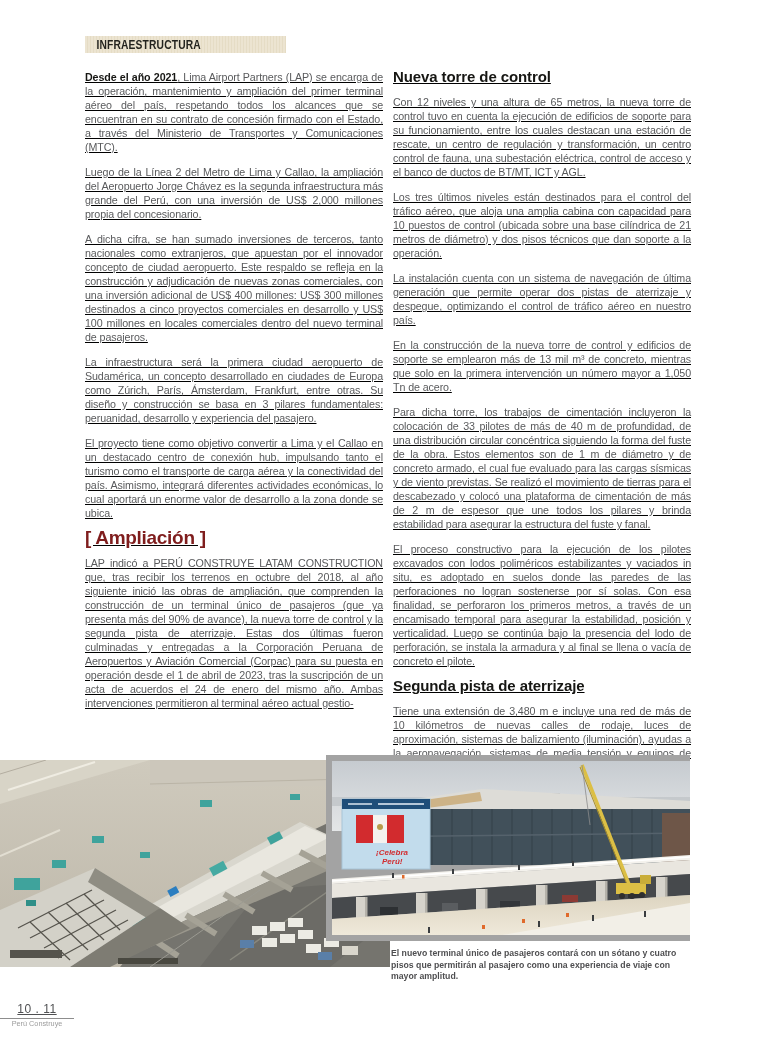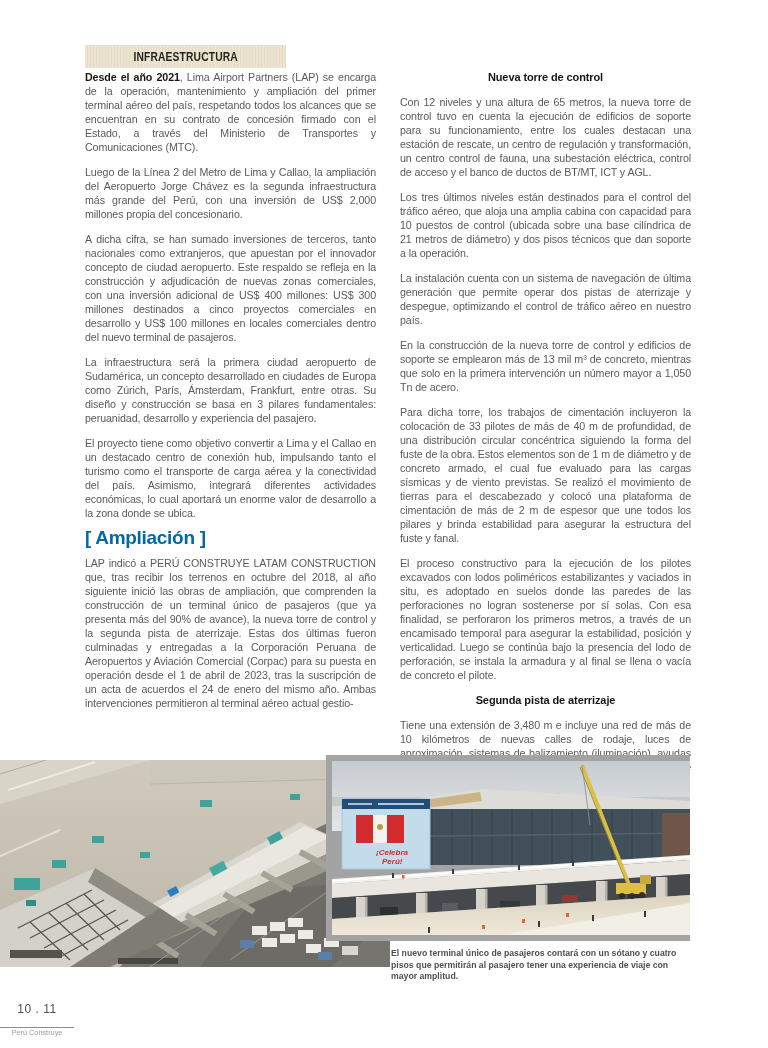--- a/index.html
+++ b/index.html
@@ -2,51 +2,51 @@
 <html lang="es"><head>
 <meta charset="utf-8">
 <style>
   html,body { margin:0; padding:0; background:#ffffff; }
   .page {
     position:relative; width:768px; height:1048px; background:#ffffff;
     font-family:"Liberation Sans", sans-serif; overflow:hidden;
   }
   
   .header-bar {
-    position:absolute; left:85px; top:45px; width:201px; height:23px;
+    position:absolute; left:85px; top:36px; width:201px; height:17px;
     background:repeating-linear-gradient(90deg,#ece4d1 0 2px,#e5dcc5 2px 3px);
-    display:flex; align-items:center; justify-content:center;
+    display:flex; align-items:center; 
   }
   .header-bar .label {
     font-size:12.5px; font-weight:bold; color:#23231e; letter-spacing:0.2px;
     transform:scaleX(0.82); white-space:nowrap;
   }
   
-  .columns { position:absolute; left:85px; top:70px; width:606px; display:flex; gap:24px; }
+  .columns { position:absolute; left:85px; top:70px; width:606px; display:flex; gap:10px;text-decoration:underline; }
   .col { width:298px; font-size:10.7px; line-height:14px; color:#595a5c;
          text-align:justify; letter-spacing:-0.1px; }
   .col p { margin:0 0 11px 0; }
   .col .lead-bold { font-weight:bold; color:#161613; }
-  .h-ampliacion { font-size:19px; font-weight:bold; color:#0369a1;
+  .h-ampliacion { font-size:19px; font-weight:bold; color:#7f1d1d;
                   margin:8px 0 11px 0; letter-spacing:-0.3px; text-align:left; }
-  .h-sub { font-size:11px; font-weight:bold; color:#161613; margin:0 0 11px 0; text-align:center; }
+  .h-sub { font-size:15px; font-weight:bold; color:#161613; margin:0 0 11px 0; text-align:left; }
   
   .photo-aerial { position:absolute; left:0; top:760px; width:390px; height:207px; }
   .photo-aerial svg, .photo-inset svg { display:block; }
   .photo-inset { position:absolute; left:326px; top:755px; width:364px; height:186px;
                  background:#a3a3a3; }
   .photo-inset svg { position:absolute; left:6px; top:6px; }
   .caption {
     position:absolute; left:391px; top:948px; width:300px;
     font-size:8.7px; font-weight:bold; color:#4f4f51; line-height:11.6px; text-align:left;
   }
   
   .footer { position:absolute; left:0; top:1002px; width:74px; text-align:center; }
   .footer .num { display:block; font-size:12px; color:#4f5052; letter-spacing:0.5px;
-                 padding-bottom:11px; border-bottom:1px solid #8d8d8d; }
+                 padding-bottom:2px; border-bottom:1px solid #8d8d8d;text-decoration:underline; }
   .footer .mag { display:block; font-size:7.3px; color:#9c9c9c; margin-top:0; }
 </style>
 </head>
 <body>
 
 <div class="page">
 
   <div class="header-bar">
     <span class="label">INFRAESTRUCTURA</span>
   </div>
@@ -282,20 +282,20 @@
       </g>
       <g fill="#e06a2b">
         <rect x="150" y="164" width="3" height="4"></rect>
           <rect x="190" y="158" width="3" height="4"></rect>
         <rect x="234" y="152" width="3" height="4"></rect>
           <rect x="70" y="114" width="2.5" height="3.5"></rect>
       </g>
     </svg>
   </div>
 
-  <div class="caption">El nuevo terminal único de pasajeros contará con un sótano y cuatro pisos que permitirán al pasajero tener una experiencia de viaje con mayor amplitud.</div>
+  <div class="caption">El nuevo terminal único de pasajeros contará con un sótano y cuatro pisos que permitirán al pasajero como una experiencia de viaje con mayor amplitud.</div>
 
   <div class="footer">
     <span class="num">10 . 11</span>
     <span class="mag">Perú Construye</span>
   </div>
 
 </div>
 
 </body></html>

